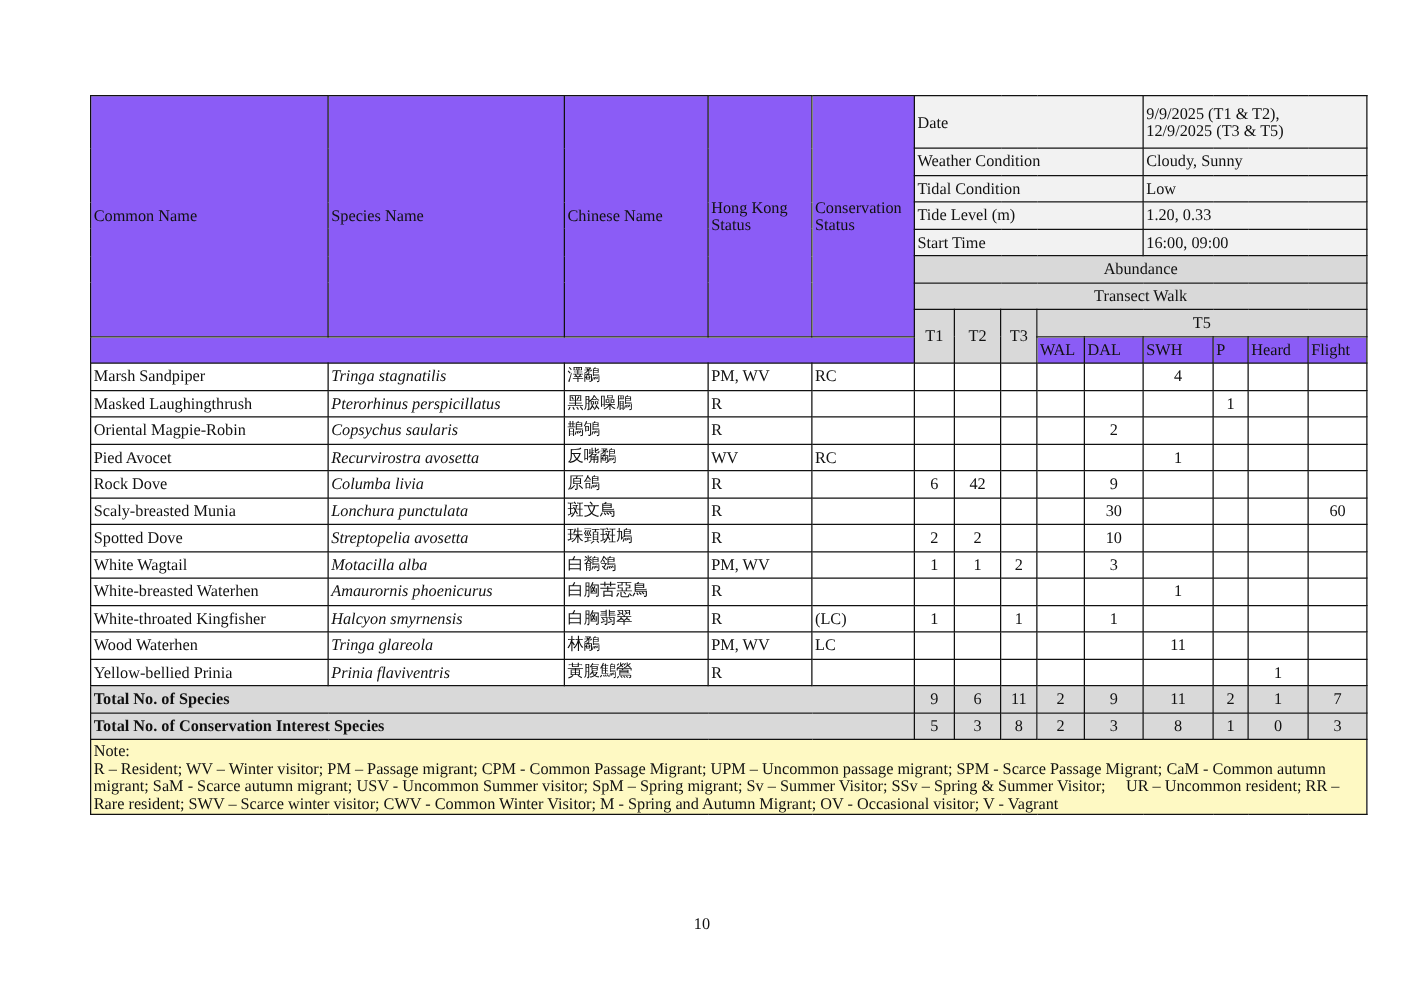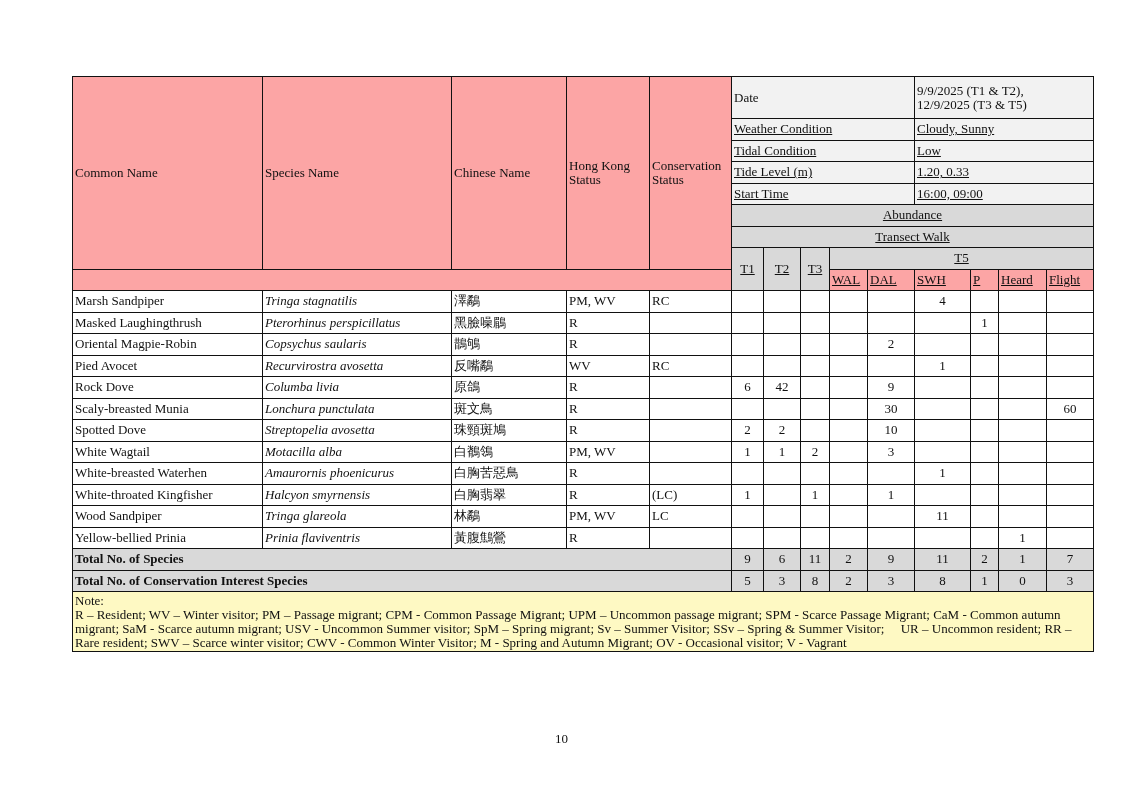--- a/index.html
+++ b/index.html
@@ -2,32 +2,32 @@
 <html><head>
 <meta charset="utf-8">
 <style>
   html, body { margin:0; padding:0; background:#ffffff; }
   body { width:1123px; height:794px; position:relative; overflow:hidden;
          font-family:"Liberation Serif", "DejaVu Serif", serif; color:#111; font-size:13px; }
   table.survey { position:absolute; left:72px; top:76px; width:1022px;
                  border-collapse:collapse; table-layout:fixed; }
   table.survey td { border:1.5px solid #111; padding:0 2px; line-height:14px; vertical-align:middle;
                     overflow:hidden; white-space:nowrap; }
-  .hdr { background:#fca5a5; }
+  .hdr { background:#8b5cf6; }
   .meta { background:#f2f2f2; text-align:left; }
   .grey { background:#d9d9d9; text-align:center; }
   .c { text-align:center; }
   .it { font-style:italic; }
   .tot { background:#d9d9d9; font-weight:bold; }
   .totv { background:#d9d9d9; text-align:center; }
   .note { background:#fef9c3; white-space:normal !important; line-height:17px; padding:2px 2px 1px 2px !important; }
   .wrap { white-space:normal !important; }
   .page-num { position:absolute; left:0; width:1123px; top:731px; text-align:center; font-size:13px; }
   tr.r24 td { height:20.5px; }
-  tr.rh td { height:20.5px;text-decoration:underline; }
+  tr.rh td { height:20.5px; }
 </style>
 </head>
 <body>
 
 <table class="survey">
   <colgroup>
     <col style="width:190px">
       <col style="width:189px">
       <col style="width:115px">
       <col style="width:83px">
@@ -248,21 +248,21 @@
         <td class="c"></td>
         <td class="c">1</td>
         <td class="c"></td>
         <td class="c">1</td>
         <td class="c"></td>
         <td class="c"></td>
         <td class="c"></td>
         <td class="c"></td>
       </tr>
       <tr class="r24">
-        <td>Wood Sandpiper</td>
+        <td>Wood Waterhen</td>
         <td class="it">Tringa glareola</td>
         <td style="font-family: &quot;DejaVu Sans&quot;, sans-serif;">林鷸</td>
         <td>PM, WV</td>
         <td>LC</td>
         <td class="c"></td>
         <td class="c"></td>
         <td class="c"></td>
         <td class="c"></td>
         <td class="c"></td>
         <td class="c">11</td>

